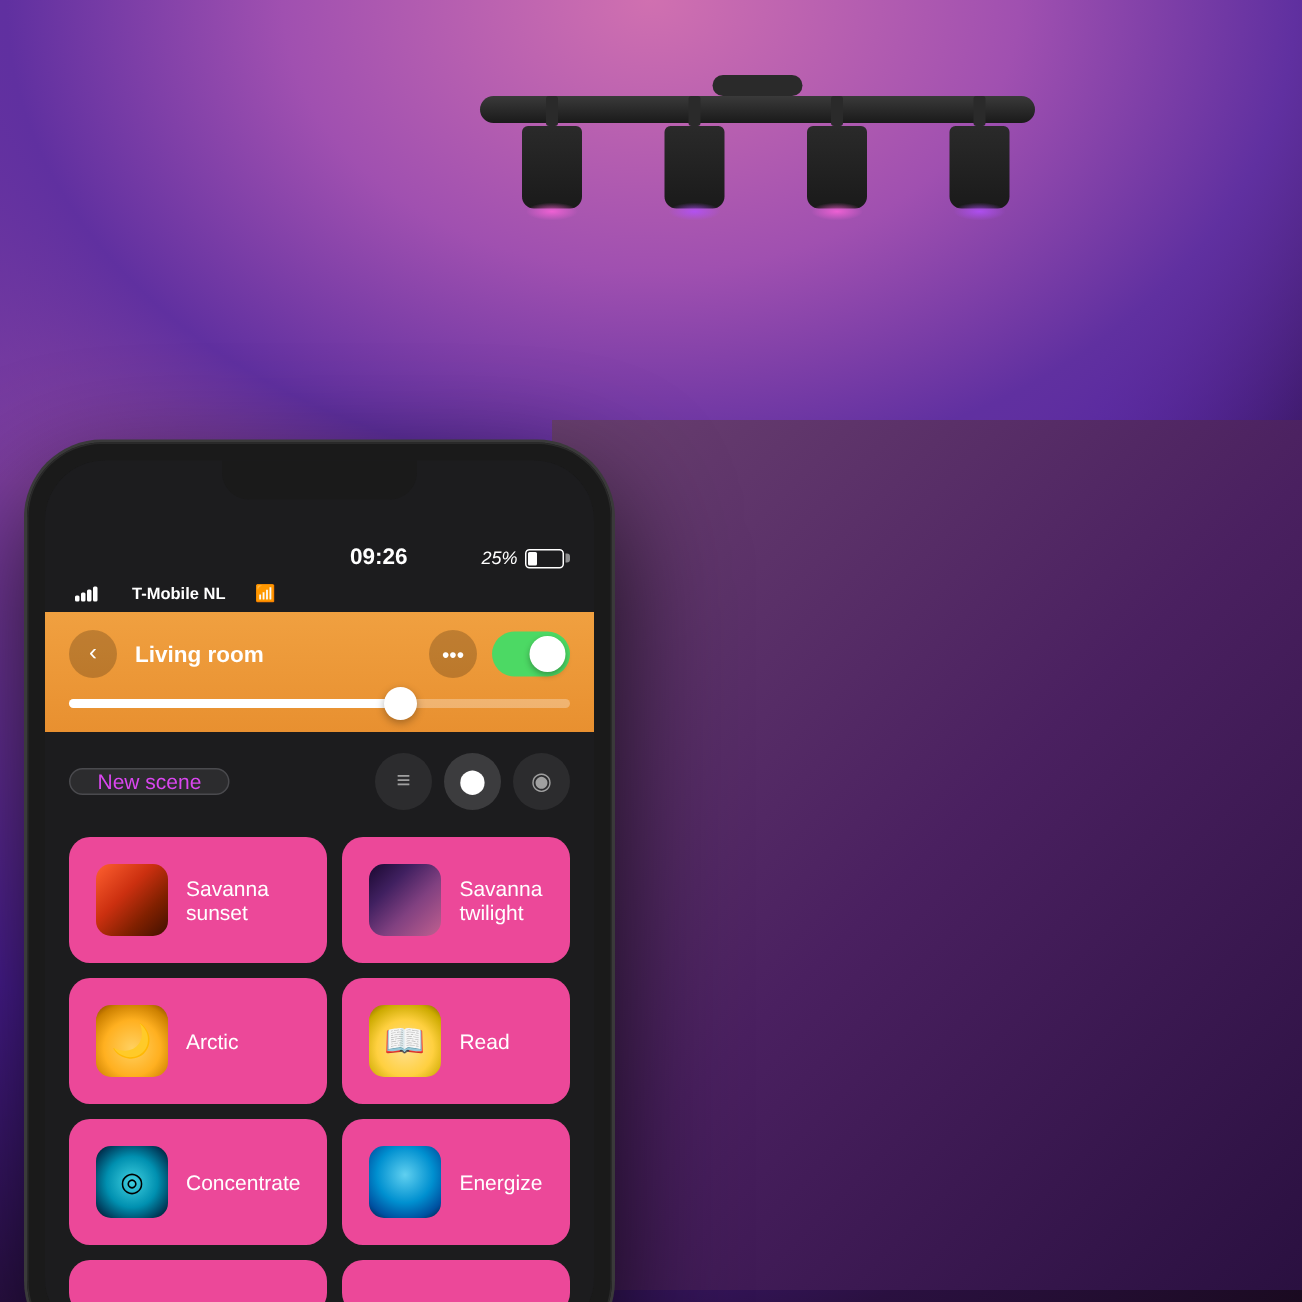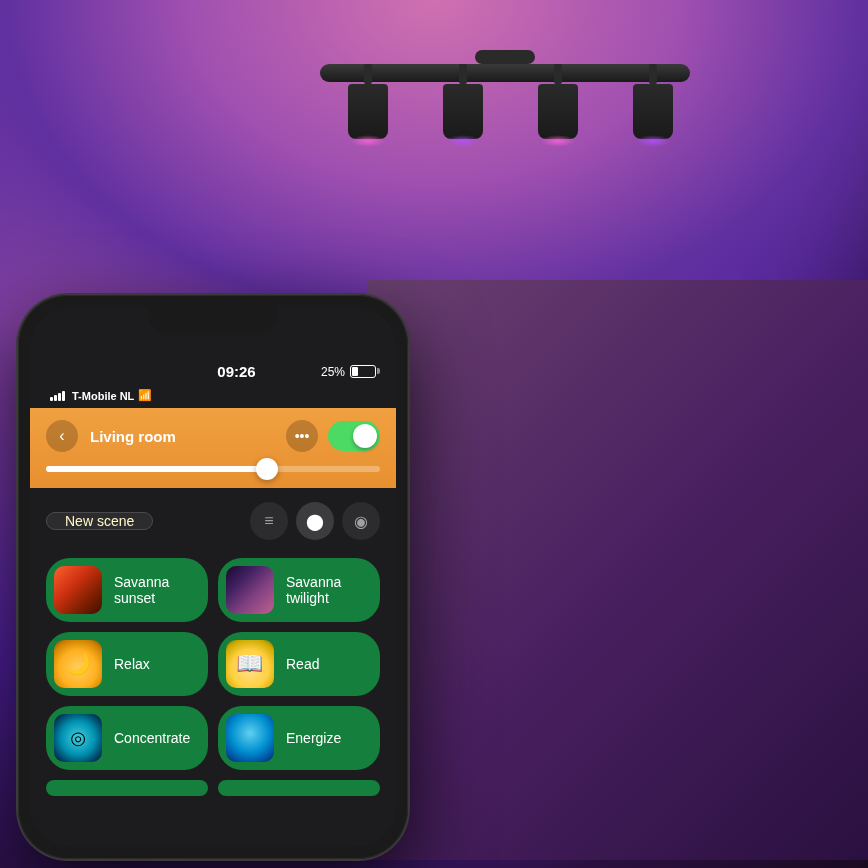--- a/index.html
+++ b/index.html
@@ -154,21 +154,21 @@
       padding: 14px 20px 6px;
       display: flex;
       justify-content: space-between;
       align-items: center;
       padding-top: 34px;
     }
 
     .status-left {
       display: flex;
       align-items: center;
-      gap: 4px;
+      gap: 20px;
       font-size: 12px;
       color: white;
       font-weight: 600;
       margin-top: 48px;
     }
 
     .signal-icon {
       display: flex;
       gap: 1px;
       align-items: flex-end;
@@ -185,22 +185,23 @@
     }
 
     .status-center {
       font-size: 15px;
       font-weight: 600;
       color: white;
     }
 
     .status-right {
       display: flex;
-      align-items: flex-start;
+      align-items: flex-end;
       gap: 5px;
+      font-style: italic;
     }
 
     .battery-pct {
       font-size: 12px;
       color: white;
       font-weight: 500;
     }
 
     .battery-icon {
       width: 26px;
@@ -339,21 +340,21 @@
       display: flex;
       align-items: center;
       justify-content: space-between;
     }
 
     .new-scene-btn {
       background: #2c2c2e;
       border: 1.5px solid #4a4a4e;
       border-radius: 20px;
       padding: 0 18px;
-      color: #fef9c3;
+      color: #d946ef;
       font-size: 14px;
       font-weight: 500;
       cursor: pointer;
     }
 
     .view-controls {
       display: flex;
       gap: 8px;
     }
 
@@ -378,23 +379,23 @@
     
     .scene-grid {
       background: #1c1c1e;
       padding: 4px 16px 16px;
       display: grid;
       grid-template-columns: 1fr 1fr;
       gap: 10px;
     }
 
     .scene-item {
-      background: #15803d;
-      border-radius: 24px;
-      padding: 8px;
+      background: #ec4899;
+      border-radius: 14px;
+      padding: 18px;
       display: flex;
       align-items: center;
       gap: 12px;
       cursor: pointer;
     }
 
     .scene-thumb {
       width: 48px;
       height: 48px;
       border-radius: 10px;
@@ -567,21 +568,21 @@
           <div class="scene-thumb thumb-tropical"></div>
           <span class="scene-label">Savanna twilight</span>
         </div>
 
 
 
         <div class="scene-item">
           <div class="scene-thumb thumb-relax">
             <span class="thumb-icon">🌙</span>
           </div>
-          <span class="scene-label">Relax</span>
+          <span class="scene-label">Arctic</span>
         </div>
 
         <div class="scene-item">
           <div class="scene-thumb thumb-read">
             <span class="thumb-icon">📖</span>
           </div>
           <span class="scene-label">Read</span>
         </div>
 
         <div class="scene-item">

